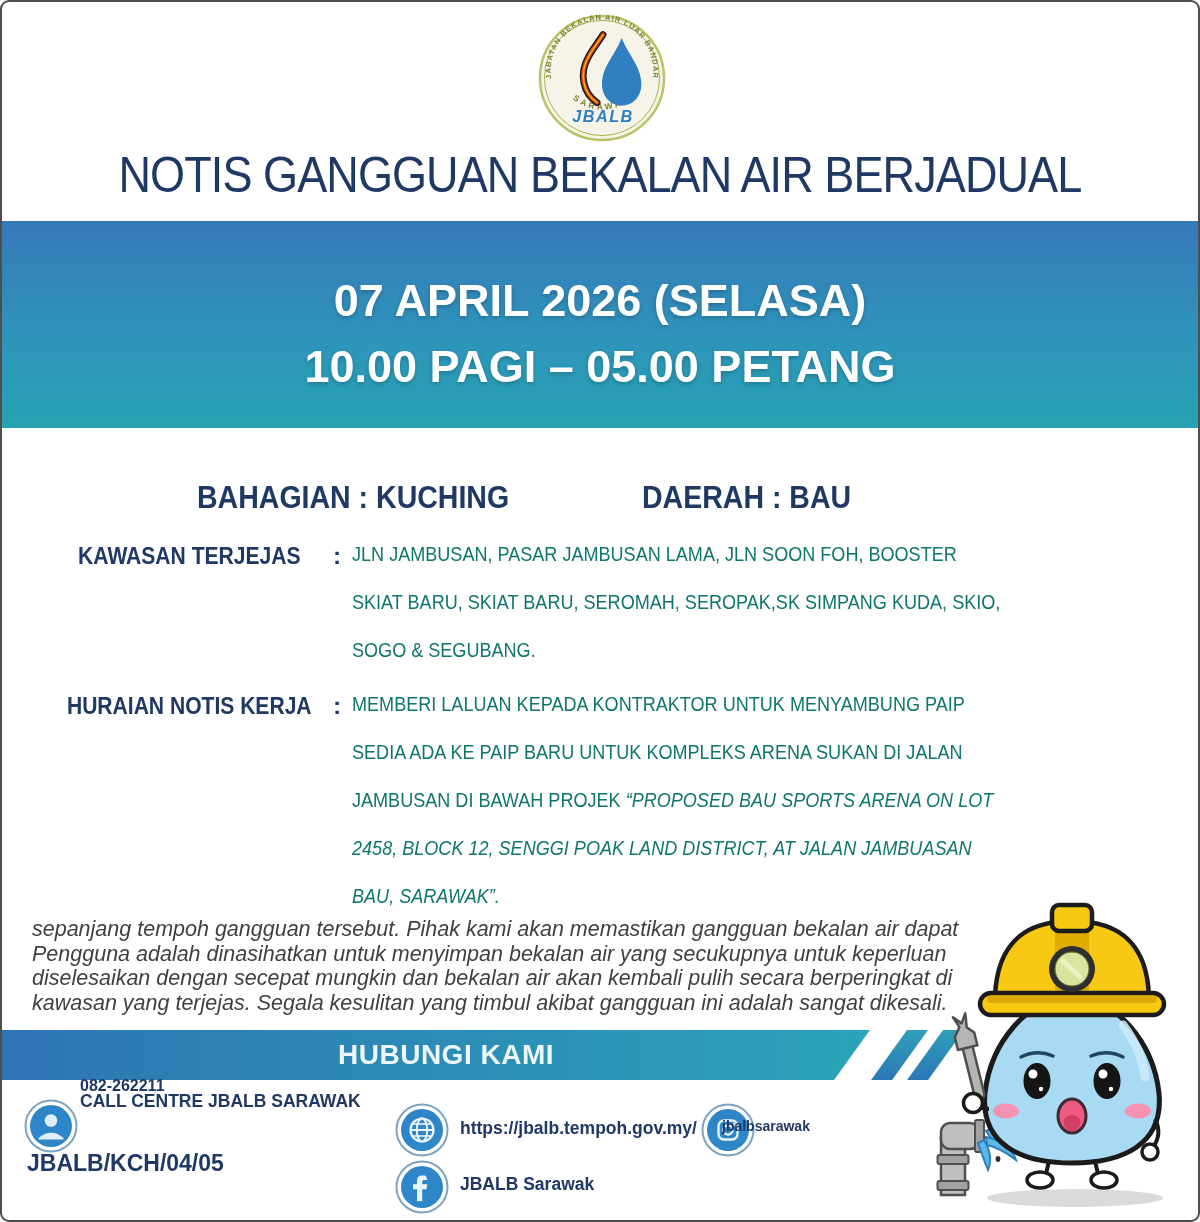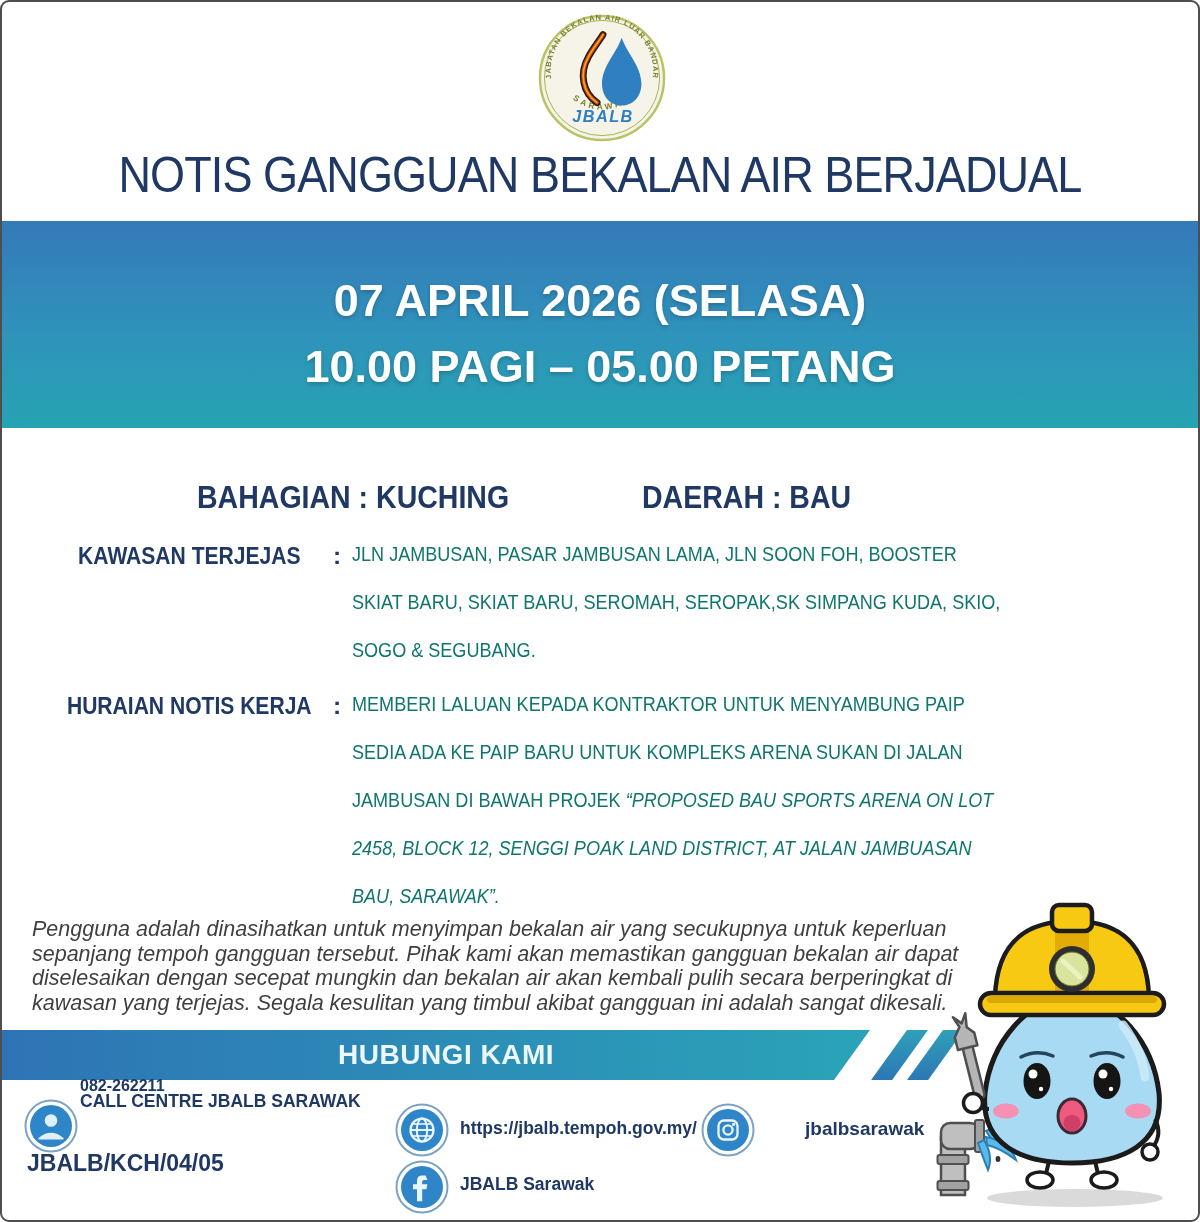--- a/index.html
+++ b/index.html
@@ -107,22 +107,22 @@
   <div class="info-colon" style="top:690px">:</div>
   <div class="info-line" style="top:690px"><span class="condense">MEMBERI LALUAN KEPADA KONTRAKTOR UNTUK MENYAMBUNG PAIP</span></div>
   <div class="info-line" style="top:738px"><span class="condense">SEDIA ADA KE PAIP BARU UNTUK KOMPLEKS ARENA SUKAN DI JALAN</span></div>
   <div class="info-line" style="top:786px">
     <span class="condense"><span>JAMBUSAN DI BAWAH PROJEK </span><span class="it">“PROPOSED BAU SPORTS ARENA ON LOT</span></span>
   </div>
   <div class="info-line it" style="top:834px"><span class="condense">2458, BLOCK 12, SENGGI POAK LAND DISTRICT, AT JALAN JAMBUASAN</span></div>
   <div class="info-line it" style="top:882px"><span class="condense">BAU, SARAWAK”.</span></div>
 
   <div class="disclaimer">
+    <div>sepanjang tempoh gangguan tersebut. Pihak kami akan memastikan gangguan bekalan air dapat</div>
     <div>Pengguna adalah dinasihatkan untuk menyimpan bekalan air yang secukupnya untuk keperluan</div>
-    <div>sepanjang tempoh gangguan tersebut. Pihak kami akan memastikan gangguan bekalan air dapat</div>
     <div>diselesaikan dengan secepat mungkin dan bekalan air akan kembali pulih secara berperingkat di</div>
     <div>kawasan yang terjejas. Segala kesulitan yang timbul akibat gangguan ini adalah sangat dikesali.</div>
   </div>
 
   <div class="hubungi-banner">
     <span>HUBUNGI KAMI</span>
   </div>
   <div class="stripe s1"></div>
   <div class="stripe s2"></div>
 
@@ -147,21 +147,21 @@
   </svg>
   <div class="ct" style="left:458px; top:1116px; font-size:17.5px">https://jbalb.tempoh.gov.my/</div>
 
   <svg class="badge" style="left:699px; top:1101px" viewBox="0 0 54 54">
     <circle cx="27" cy="27" r="25.5" fill="#ffffff" stroke="#7da3c4" stroke-width="2"></circle>
     <circle cx="27" cy="27" r="21" fill="#2e86c8"></circle>
     <rect x="17.5" y="17.5" width="19" height="19" rx="5.5" fill="none" stroke="#eaf5fc" stroke-width="2.3"></rect>
     <circle cx="27" cy="27" r="4.6" fill="none" stroke="#eaf5fc" stroke-width="2.3"></circle>
     <circle cx="32.6" cy="21.4" r="1.6" fill="#eaf5fc"></circle>
   </svg>
-  <div class="ct" style="left:803px; top:1116px; font-size:19px">jbalbsarawak</div>
+  <div class="ct" style="left:720px; top:1116px; font-size:14px">jbalbsarawak</div>
 
   <svg class="badge" style="left:393px; top:1158px" viewBox="0 0 54 54">
     <circle cx="27" cy="27" r="25.5" fill="#ffffff" stroke="#7da3c4" stroke-width="2"></circle>
     <circle cx="27" cy="27" r="21" fill="#2e86c8"></circle>
     <path d="M30.5,15.5 h-3.2 q-5.3,0 -5.3,5.3 v3.4 h-4 v5 h4 v12 h5.2 v-12 h4.3 l0.8,-5 h-5.1 v-2.6 q0,-1.6 1.7,-1.6 h3.6 Z" fill="#eaf5fc"></path>
   </svg>
   <div class="ct" style="left:458px; top:1172px; font-size:17.5px">JBALB Sarawak</div>
 
   <svg class="mascot" viewBox="0 0 265 320">
     <ellipse cx="148" cy="301" rx="88" ry="9" fill="#dadada"></ellipse>

